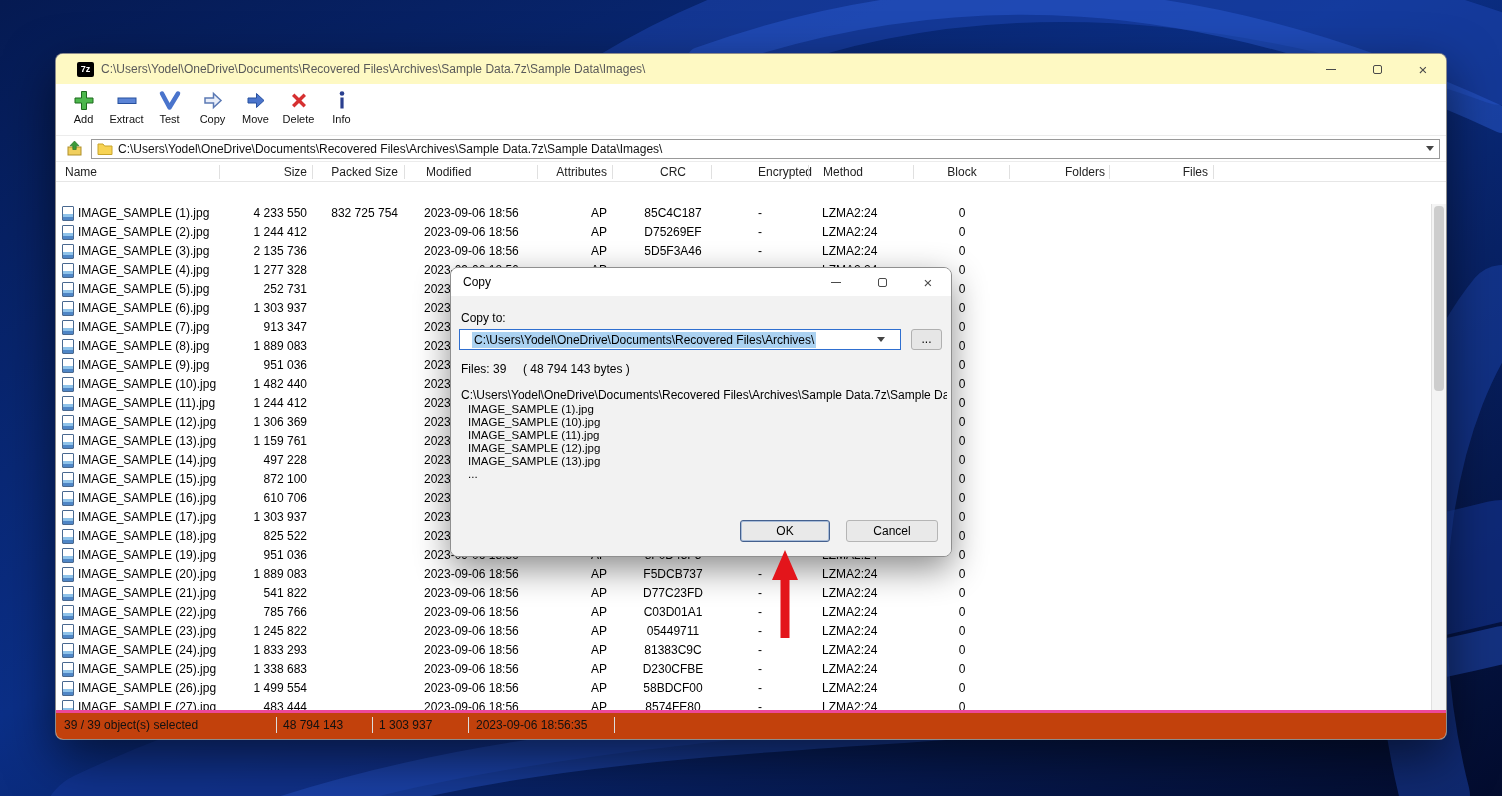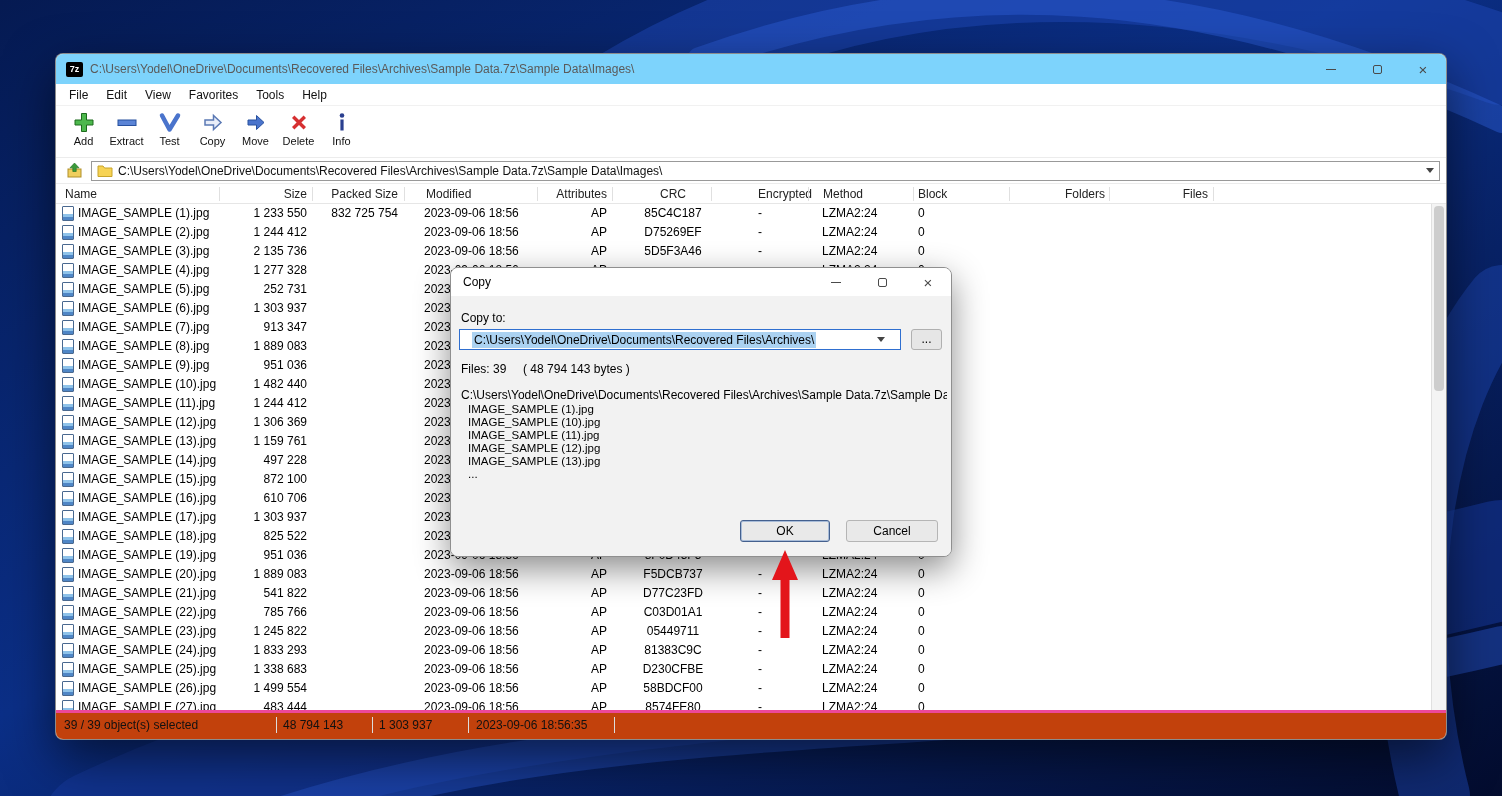--- a/index.html
+++ b/index.html
@@ -4,21 +4,21 @@
 <style>
   *{margin:0;padding:0;box-sizing:border-box}
   html,body{width:1502px;height:796px;overflow:hidden}
   body{font-family:"Liberation Sans",sans-serif;position:relative;background:#07164a}
   .wallpaper{position:absolute;left:0;top:0}
 
   
   .window{position:absolute;left:55px;top:53px;width:1392px;height:687px;background:#fff;
           border-radius:8px;overflow:hidden;border:1px solid rgba(0,0,0,.45);
           box-shadow:0 18px 50px rgba(0,0,0,.55)}
-  .titlebar{height:30px;display:flex;align-items:center;padding-left:10px;background:#7dd3fc}
+  .titlebar{height:30px;display:flex;align-items:center;padding-left:21px;background:#fef9c3}
   .appicon{width:17px;height:15px;background:#000;color:#fff;font-size:9px;font-weight:bold;
            display:flex;align-items:center;justify-content:center;margin-right:7px;border-radius:2px;flex:none}
   .wtitle{font-size:12px;color:#5a5a5a;white-space:nowrap;overflow:hidden;flex:1}
   .wcontrols{margin-left:auto;display:flex;flex:none}
   .wbtn{width:46px;height:30px;display:flex;align-items:center;justify-content:center}
   .glyph-min{width:10px;height:1px;background:#4a4a4a;display:inline-block}
   .glyph-max{width:9px;height:9px;border:1px solid #4a4a4a;border-radius:2px;display:inline-block}
   .glyph-close{font-size:15px;color:#4a4a4a;line-height:1}
 
   .menubar{height:22px;display:flex;align-items:center;padding-left:4px;border-bottom:1px solid #f1f1f1}
@@ -46,21 +46,21 @@
   .ficon{position:absolute;left:6px;top:2px;width:12px;height:15px;border:1px solid #49688f;border-radius:1px;
          background:linear-gradient(180deg,#fff 0 52%,#8fc3ea 52% 74%,#4f86c6 74% 100%)}
   .col-name{left:22px;width:146px;text-align:left}
   .col-size{left:168px;width:83px;text-align:right}
   .col-packed{left:253px;width:89px;text-align:right}
   .col-mod{left:368px;width:115px;text-align:left}
   .col-attr{left:484px;width:67px;text-align:right}
   .col-crc{left:570px;width:94px;text-align:center}
   .col-enc{left:702px;width:57px;}
   .col-method{left:766px;width:95px;text-align:left}
-  .col-block{left:862px;width:88px;text-align:left}
+  .col-block{left:862px;width:88px;text-align:center}
   .col-folders{left:958px;width:91px;text-align:right}
   .col-files{left:1060px;width:92px;text-align:right}
   .hc-name{left:9px}
   .hc-mod{left:370px}
   .hc-method{left:767px}
 
   .vscroll{position:absolute;right:0;top:0;bottom:0;width:15px;background:#f4f4f4;border-left:1px solid #e0e0e0}
   .vthumb{position:absolute;left:2px;right:2px;top:2px;height:185px;background:#cdcdcd;border-radius:4px}
 
   .statusbar{position:absolute;left:0;right:0;bottom:0;height:29px;background:#c2410c;border-top:3px solid #ec4899;font-size:12px;color:#111}
@@ -128,28 +128,20 @@
           </div>
         <div class="wbtn">
             <span class="glyph-max"></span>
           </div>
         <div class="wbtn">
             <span class="glyph-close">×</span>
           </div>
       </div>
     </div>
 
-    <div class="menubar">
-      <span class="menu-item">File</span>
-      <span class="menu-item">Edit</span>
-      <span class="menu-item">View</span>
-      <span class="menu-item">Favorites</span>
-      <span class="menu-item">Tools</span>
-      <span class="menu-item">Help</span>
-    </div>
 
     <div class="toolbar">
       <div class="tbtn">
         <svg class="ticon" width="24" height="24" viewBox="0 0 24 24">
             <path d="M9.5 3h5v6.5H21v5h-6.5V21h-5v-6.5H3v-5h6.5z" fill="#4db84d" stroke="#1d6b1d"></path>
           </svg>
         <span class="tlabel">Add</span>
       </div>
       <div class="tbtn">
         <svg class="ticon" width="24" height="24" viewBox="0 0 24 24">
@@ -229,21 +221,21 @@
       <span class="hsep" style="left:953px"></span>
       <span class="hsep" style="left:1053px"></span>
       <span class="hsep" style="left:1157px"></span>
     </div>
 
     <div class="list-area">
       <div class="rows">
   <div class="row">
     <span class="ficon"></span>
     <span class="cell col-name">IMAGE_SAMPLE (1).jpg</span>
-    <span class="cell col-size">1 233 550</span>
+    <span class="cell col-size">4 233 550</span>
     <span class="cell col-packed">832 725 754</span>
     <span class="cell col-mod">2023-09-06 18:56</span>
     <span class="cell col-attr">AP</span>
     <span class="cell col-crc">85C4C187</span>
     <span class="cell col-enc">-</span>
     <span class="cell col-method">LZMA2:24</span>
     <span class="cell col-block">0</span>
     <span class="cell col-folders"></span>
     <span class="cell col-files"></span>
   </div>

